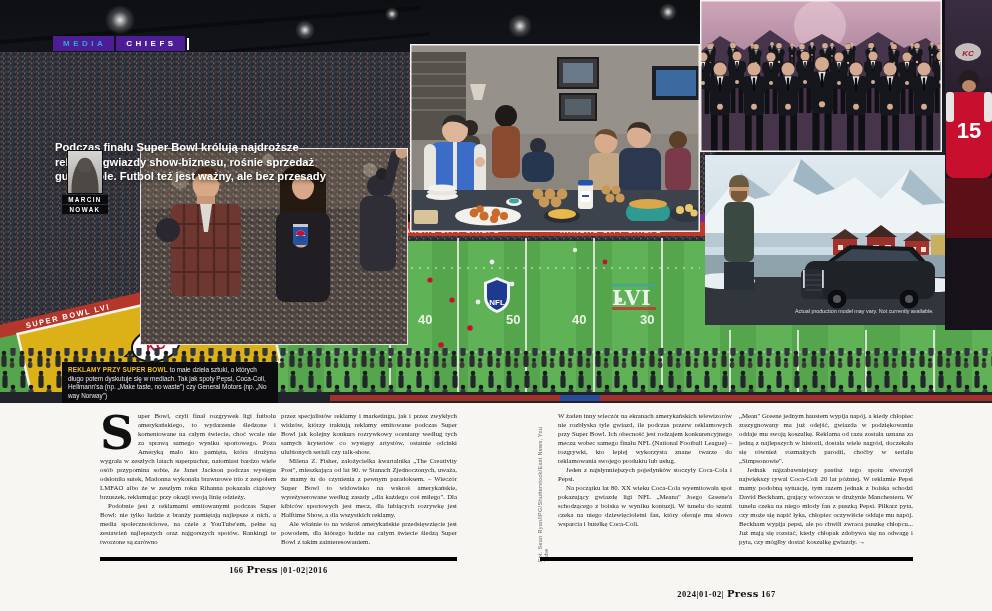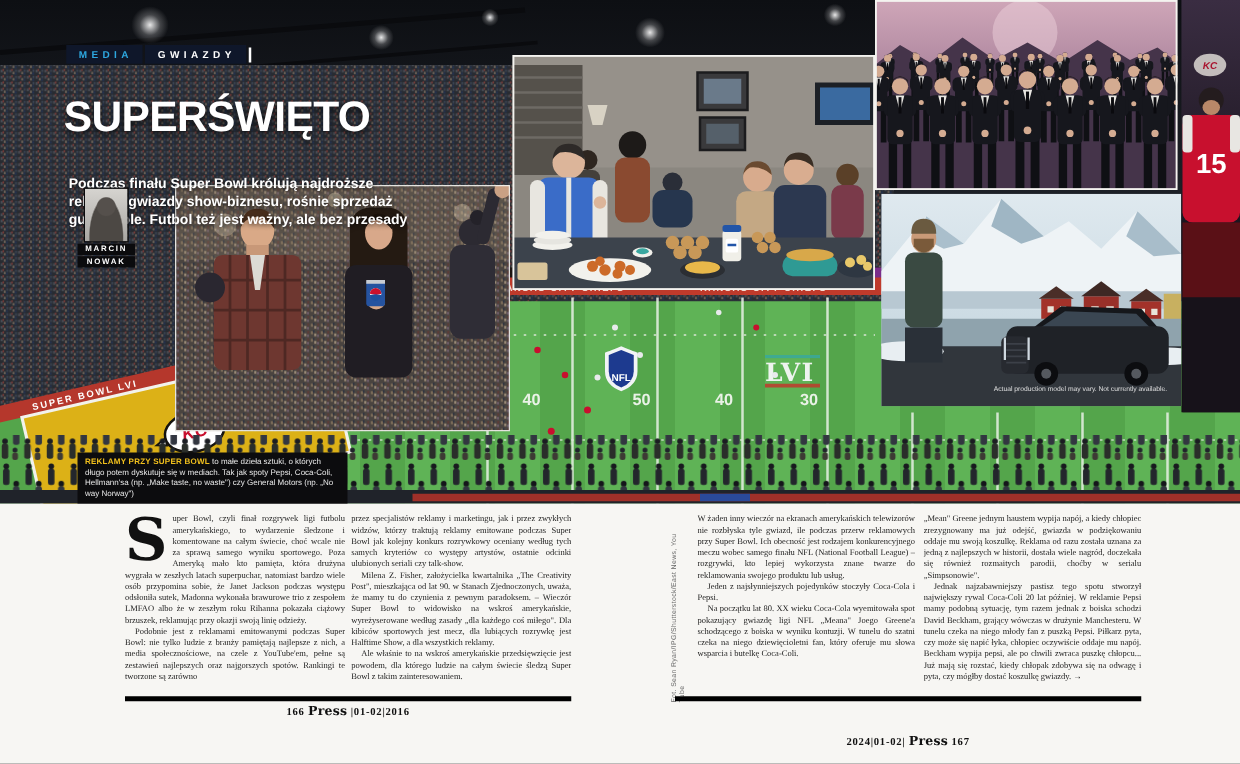--- a/index.html
+++ b/index.html
@@ -1,21 +1,21 @@
 <!DOCTYPE html>
 <html><head>
 <meta charset="utf-8">
 <style>
   html,body{margin:0;padding:0;background:#000;}
   .spread{position:relative;width:992px;height:611px;overflow:hidden;background:#f7f6f3;
           font-family:"Liberation Sans",sans-serif;}
   .collage{position:absolute;top:0;left:0;width:992px;height:403px;display:block;}
   
   .tags{position:absolute;top:36px;left:53px;display:flex;align-items:center;}
-  .tag{background:#0f172a;color:#fff;font:bold 8px "Liberation Sans",sans-serif;
+  .tag{background:#4c1d95;color:#fff;font:bold 8px "Liberation Sans",sans-serif;
        letter-spacing:3.5px;padding:3px 8px 3px 10px;}
   .tag.media{color:#2ea8e0;}
   .tag.rek{margin-left:2px;}
   .tag-tick{width:2px;height:12px;background:#fff;margin-left:2px;}
   .main-title{position:absolute;top:54px;left:51px;color:#fff;
       font:bold 34px/1 "Liberation Sans",sans-serif;letter-spacing:-.5px;
       text-shadow:0 2px 6px rgba(0,0,0,.75);}
   .standfirst{position:absolute;top:95px;left:55px;width:272px;color:#fff;
       font:bold 11.2px/1.3 "Liberation Sans",sans-serif;
       text-shadow:0 1px 4px rgba(0,0,0,.8);margin-top:45px;}
@@ -501,25 +501,24 @@
           <circle cx="112" cy="56" r="9.5" fill="#0c0d10"></circle>
             <circle cx="112" cy="56" r="4" fill="#55595f"></circle>
         </g>
         <text x="90" y="158" font-family="Liberation Sans,sans-serif" font-size="5.4" fill="#e9e9e9" opacity=".92">Actual production model may vary. Not currently available.</text>
       </g>
     </g>
   </svg>
 
   <div class="tags">
     <span class="tag media">MEDIA</span>
-    <span class="tag rek">GWIAZDY</span>
+    <span class="tag rek">CHIEFS</span>
     <span class="tag-tick"></span>
   </div>
 
-  <h1 class="main-title">SUPERŚWIĘTO</h1>
 
   <p class="standfirst">Podczas finału Super Bowl królują najdroższe reklamy, gwiazdy show-biznesu, rośnie sprzedaż guacamole. Futbol też jest ważny, ale bez przesady</p>
 
   <div class="byline">
     <div class="photo"></div>
     <span class="name">MARCIN</span>
     <span class="name">NOWAK</span>
   </div>
 
   <div class="photo-caption">

